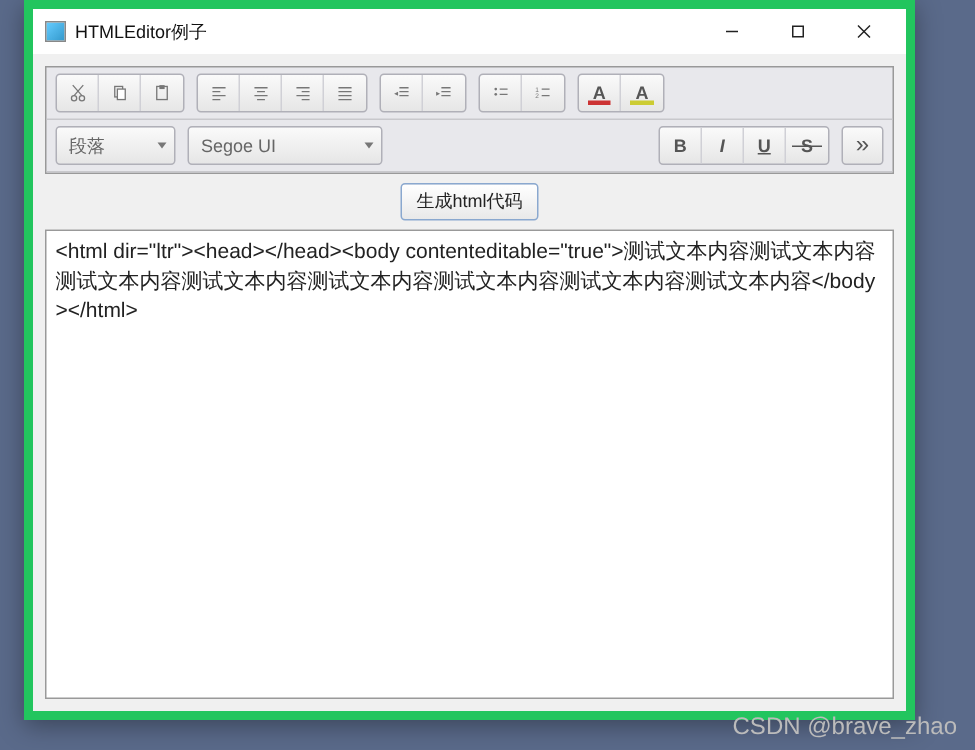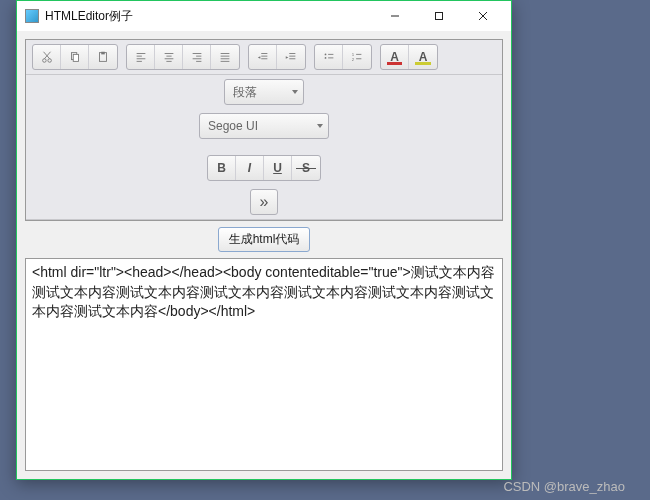--- a/index.html
+++ b/index.html
@@ -8,23 +8,23 @@
     font-family: "Segoe UI", "Microsoft YaHei", sans-serif;
     background: #5a6a8a;
     width: 650px;
     height: 500px;
     overflow: hidden;
     position: relative;
   }
   .window {
     position: absolute;
     left: 16px; top: 0;
-    width: 496px; height: 480px;
+    width: 594px; height: 480px;
     background: #f0f0f0;
-    border: 1px solid #22c55e;
+    border: 6px solid #22c55e;
     box-shadow: 0 4px 16px rgba(0,0,0,.35);
     display: flex;
     flex-direction: column;
   }
   .titlebar {
     height: 30px;
     background: #fff;
     display: flex;
     align-items: center;
     padding: 0 6px 0 8px;
@@ -57,21 +57,21 @@
     background:#e8e8ec;
     display:flex;
     flex-direction:column;
   }
   .toolbar {
     display:flex;
     gap:8px;
     padding:4px 6px;
     border-bottom:1px solid #c8c8cc;
   }
-  .toolbar.row2 { align-items:center;flex-direction:column; }
+  .toolbar.row2 { align-items:flex-start; }
   .btn-group {
     display:flex;
     gap:0;
     background: linear-gradient(#fafafa,#e6e6e6);
     border:1px solid #b0b0b8;
     border-radius:3px;
     height:26px;
   }
   .tbtn {
     width:28px;
@@ -142,22 +142,22 @@
     background:#fff;
     padding:4px 6px;
     font-size:14px;
     color:#222;
     word-break:break-all;
     line-height:1.4;
     overflow:auto;
   }
   .watermark {
     position:absolute;
-    right:25px; bottom:6px;
-    font-size:13px;
+    right:12px; bottom:6px;
+    font-size:16px;
     color:#bbb;
   }
   .icon-strike { position:relative; }
   .icon-strike::after { content:""; position:absolute; left:4px; right:4px; top:50%; border-top:1px solid #555; }
 </style>
 </head>
 <body>
 
 <div class="window">
   <div class="titlebar">

